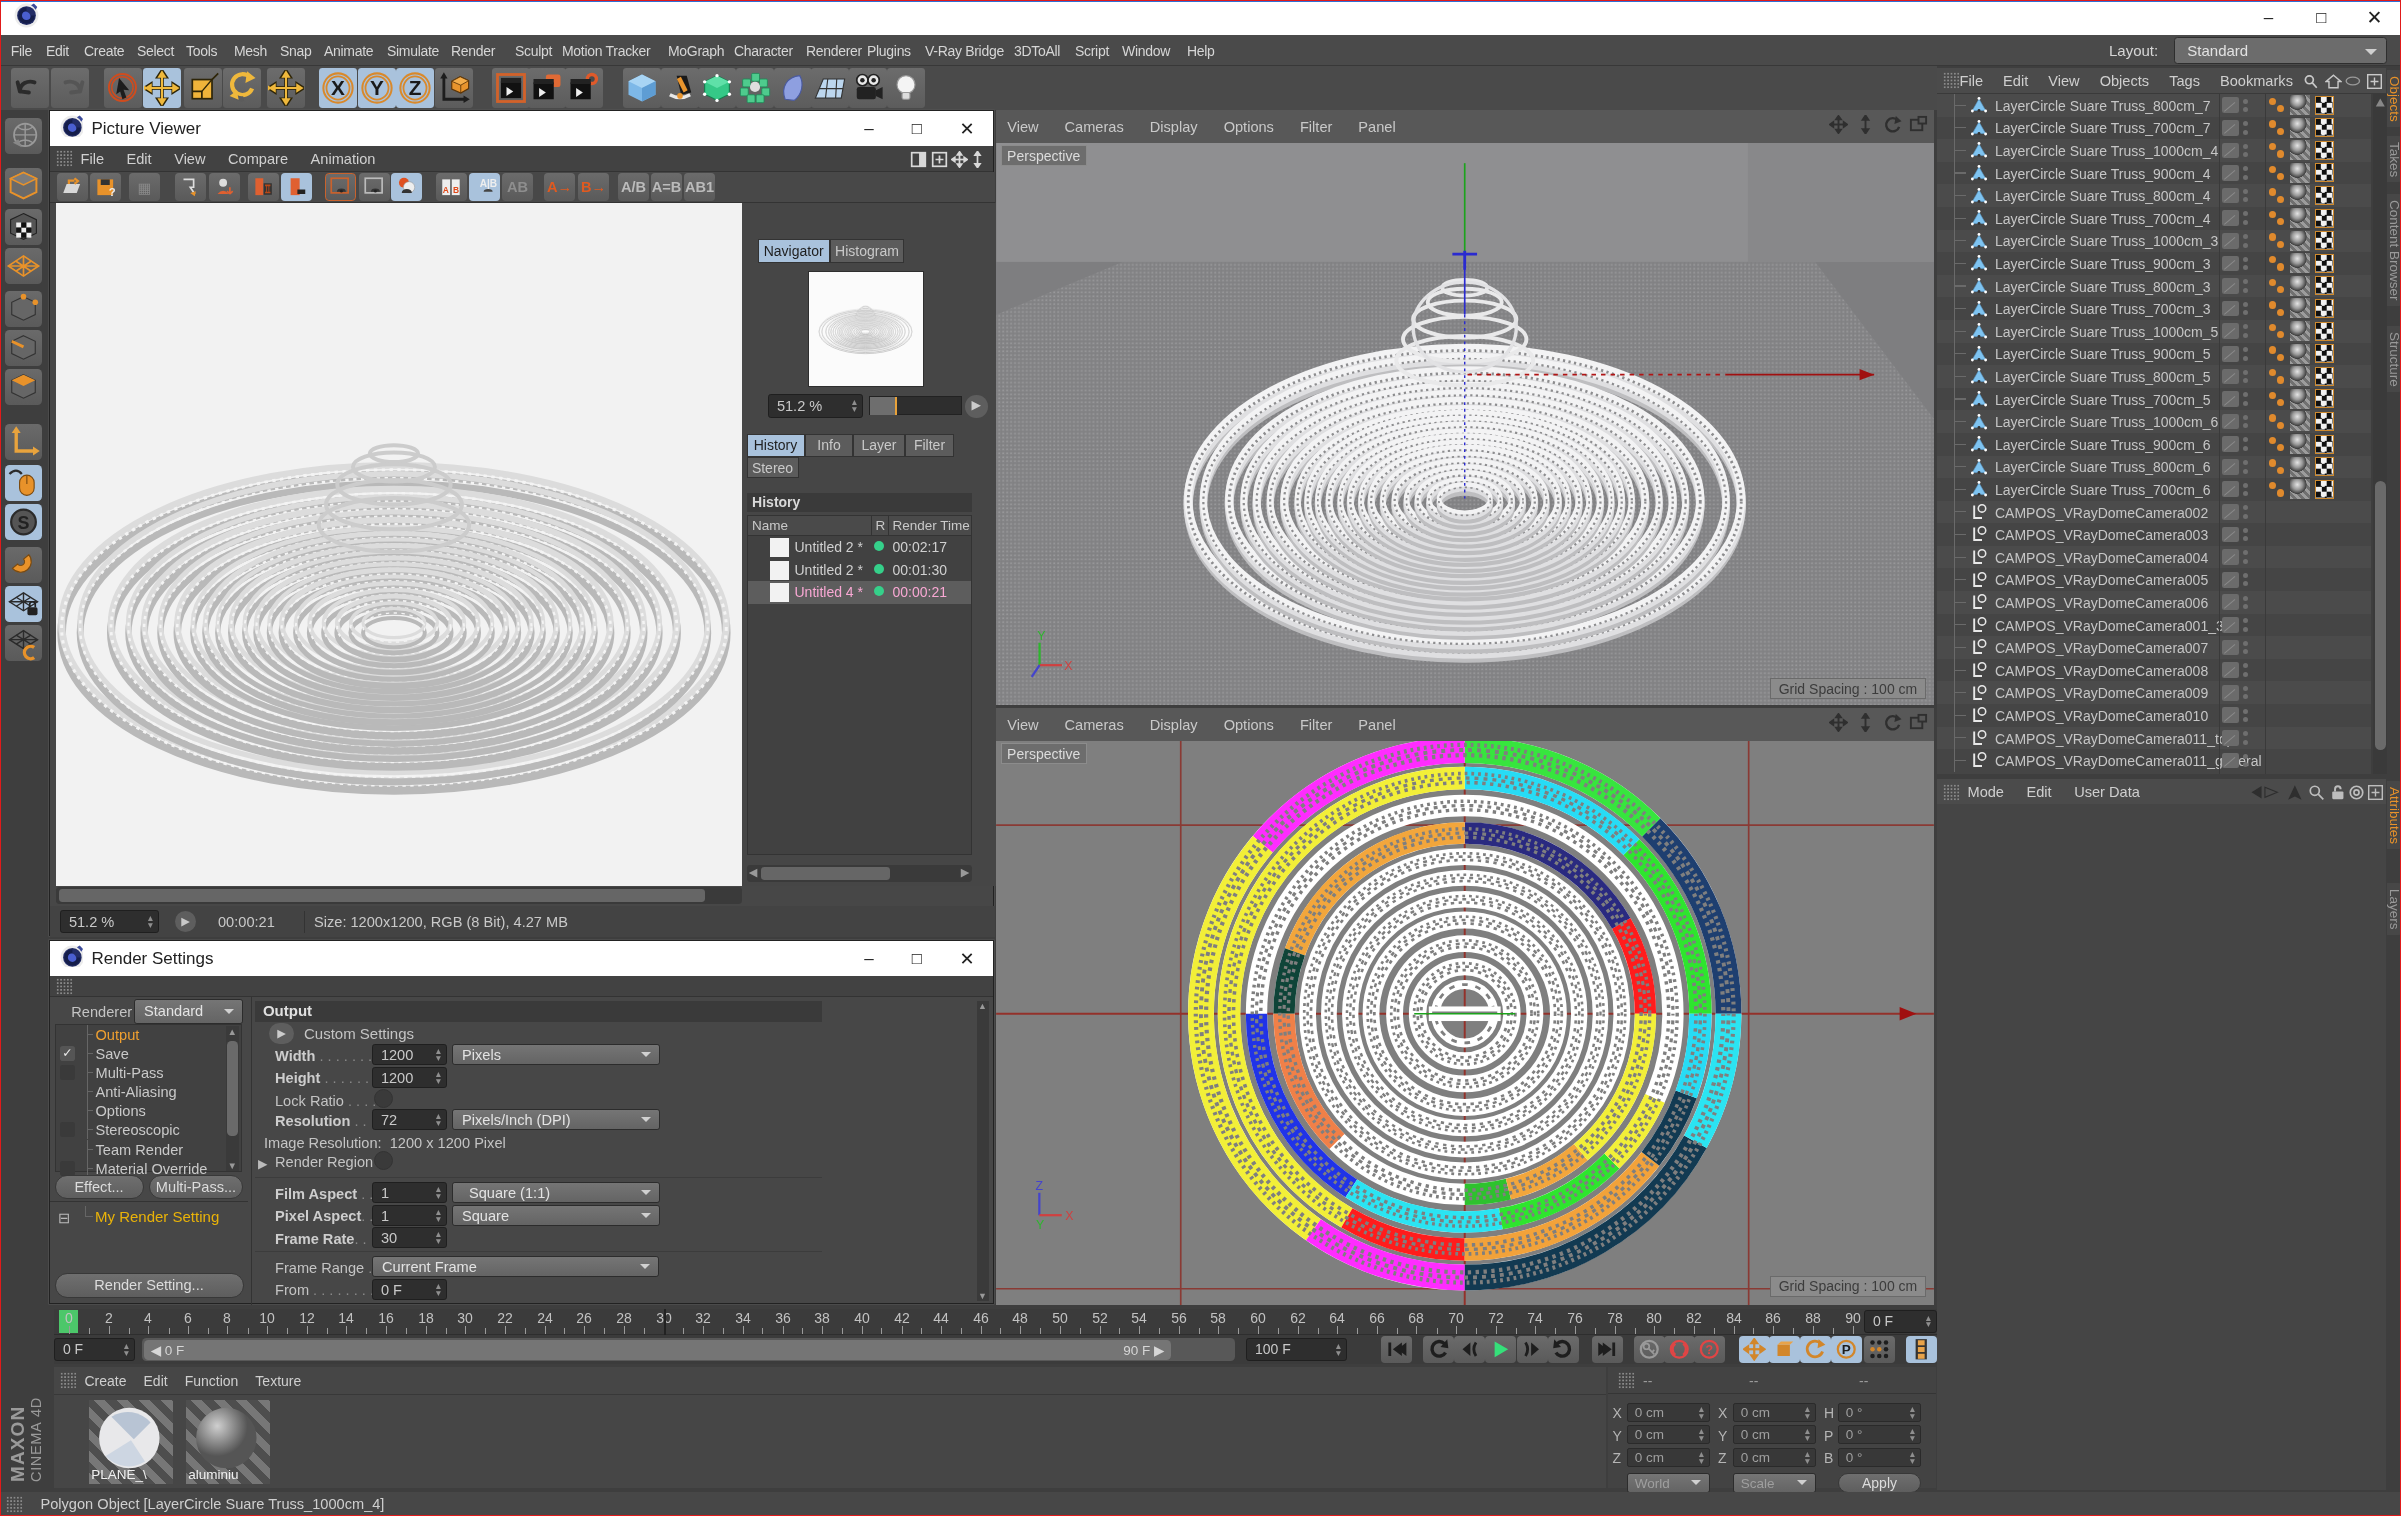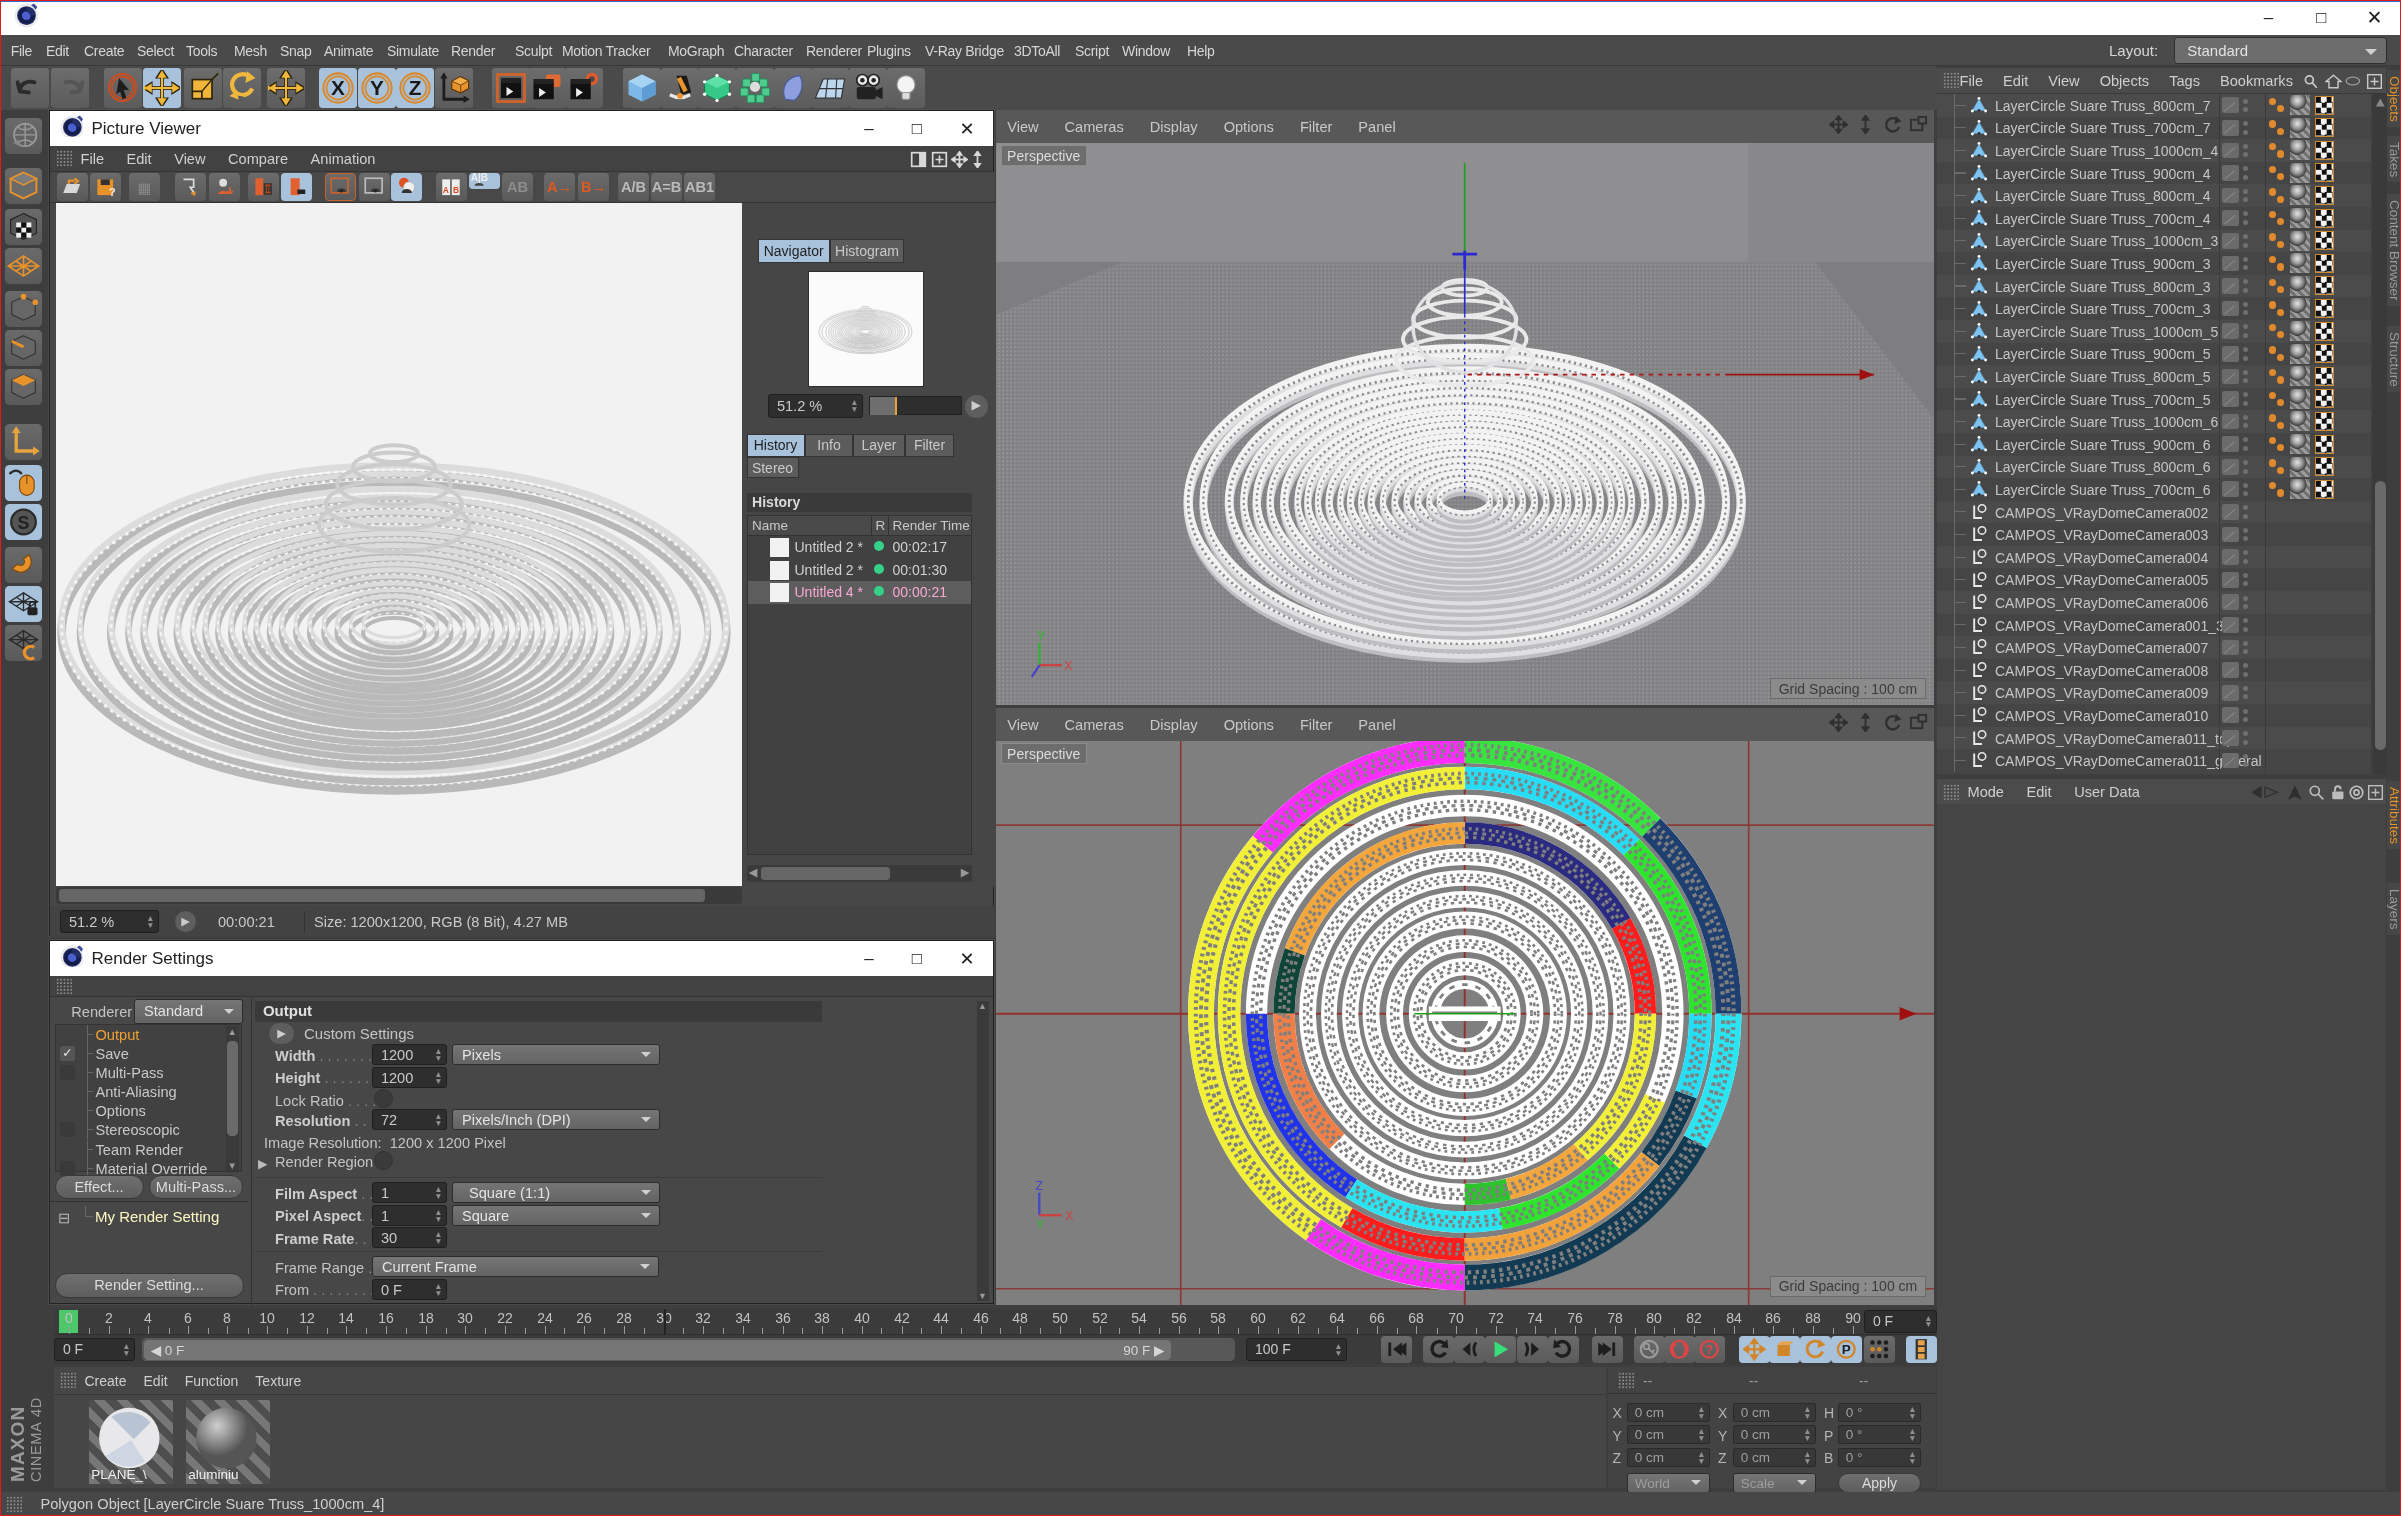--- a/index.html
+++ b/index.html
@@ -96,21 +96,21 @@
   border-radius:2.8px; color:#e3e3e3; font-size:14.6px; }
 .ddown:after { content:""; position:absolute; right:7.9px; top:50%; margin-top:-2.8px;
   border:5.6px solid transparent; border-top-color:#d0d0d0; }
 .gbtn { position:absolute; background:linear-gradient(#6f6f6f,#5e5e5e); border-radius:12.3px;
   border:0.6px solid #383838; color:#dcdcdc; font-size:14.6px; text-align:center; }
 .cbox { position:absolute; width:19px; height:19px; background:#585858; border-radius:4.5px;
   border:0.6px solid #333; }
 .cbox.dk { background:#3a3a3a; }
 .rowlab { position:absolute; color:#cdcdcd; font-size:14.6px; font-weight:bold; }
 .rowlab2 { position:absolute; color:#c4c4c4; font-size:14.6px; }
-.orange { color:#fef9c3; }
+.orange { color:#eab308; }
 
 #ruler { position:absolute; left:54px; top:1309px; width:1883px; height:26px; background:#3b3b3b;
   border-bottom:0.6px solid #2e2e2e; }
 .rn { position:absolute; top:1.1px; color:#c2c2c2; font-size:14px; transform:translateX(-50%); }
 .ticks i { position:absolute; bottom:0; width:1.1px; background:#9a9a9a; }
 #rangerow { position:absolute; left:54px; top:1335px; width:1883px; height:29px; background:#3b3b3b; }
 #matmenu { position:absolute; left:54px; top:1367px; width:1552px; height:28px; background:#464646;
   color:#cfcfcf; font-size:14px; display:flex; align-items:center; border-bottom:0.6px solid #383838; }
 #matbody { position:absolute; left:54px; top:1395px; width:1552px; height:93px; background:#464646; }
 #coords { position:absolute; left:1608px; top:1367px; width:328px; height:121px; background:#434343; }
@@ -1693,21 +1693,21 @@
         </svg>
       </div>
 <div style="position:absolute;left:386px;top:1.1px;width:31px;height:28px;background:linear-gradient(#6b6b6b,#5a5a5a);border-radius:3.9px;display:flex;align-items:center;justify-content:center;font-size:14.6px;color:#ddd">
         <svg width="22.5" height="22.5" viewBox="0 0 40 40" style="font-size:26px">
           <rect x="4" y="6" width="14" height="28" fill="#eee"></rect>
           <rect x="21" y="6" width="14" height="28" fill="#eee"></rect>
           <text x="5" y="31" font-size="15" font-weight="bold" fill="#e04818" font-family="Liberation Sans">A</text>
           <text x="23" y="31" font-size="15" font-weight="bold" fill="#e04818" font-family="Liberation Sans">B</text>
         </svg>
       </div>
-<div style="position:absolute;left:419px;top:1.1px;width:31px;height:16px;background:#a9c2dc;border-radius:3.9px;display:flex;align-items:center;justify-content:flex-start;font-size:14.6px;color:#ddd">
+<div style="position:absolute;left:419px;top:1.1px;width:31px;height:28px;background:#a9c2dc;border-radius:3.9px;display:flex;align-items:center;justify-content:flex-end;font-size:14.6px;color:#ddd">
         <svg width="22.5" height="22.5" viewBox="0 0 40 40" style="font-size:26px">
           <text x="3" y="20" font-size="18" font-weight="bold" fill="#eee" font-family="Liberation Sans">A|B</text>
           <path d="M10 28 a8 5 0 0 1 16 0 Z" fill="#444"></path>
         </svg>
       </div>
 <div style="position:absolute;left:452px;top:1.1px;width:31px;height:28px;background:linear-gradient(#6b6b6b,#5a5a5a);border-radius:3.9px;display:flex;align-items:center;justify-content:center;font-size:14.6px;color:#ddd">
         <span style="color:#8e8e8e;font-weight:bold">AB</span>
       </div>
 <div style="position:absolute;left:494px;top:1.1px;width:31px;height:28px;background:linear-gradient(#6b6b6b,#5a5a5a);border-radius:3.9px;display:flex;align-items:center;justify-content:center;font-size:14.6px;color:#ddd">
         <span style="color:#e05a20;font-weight:bold">A→</span>

